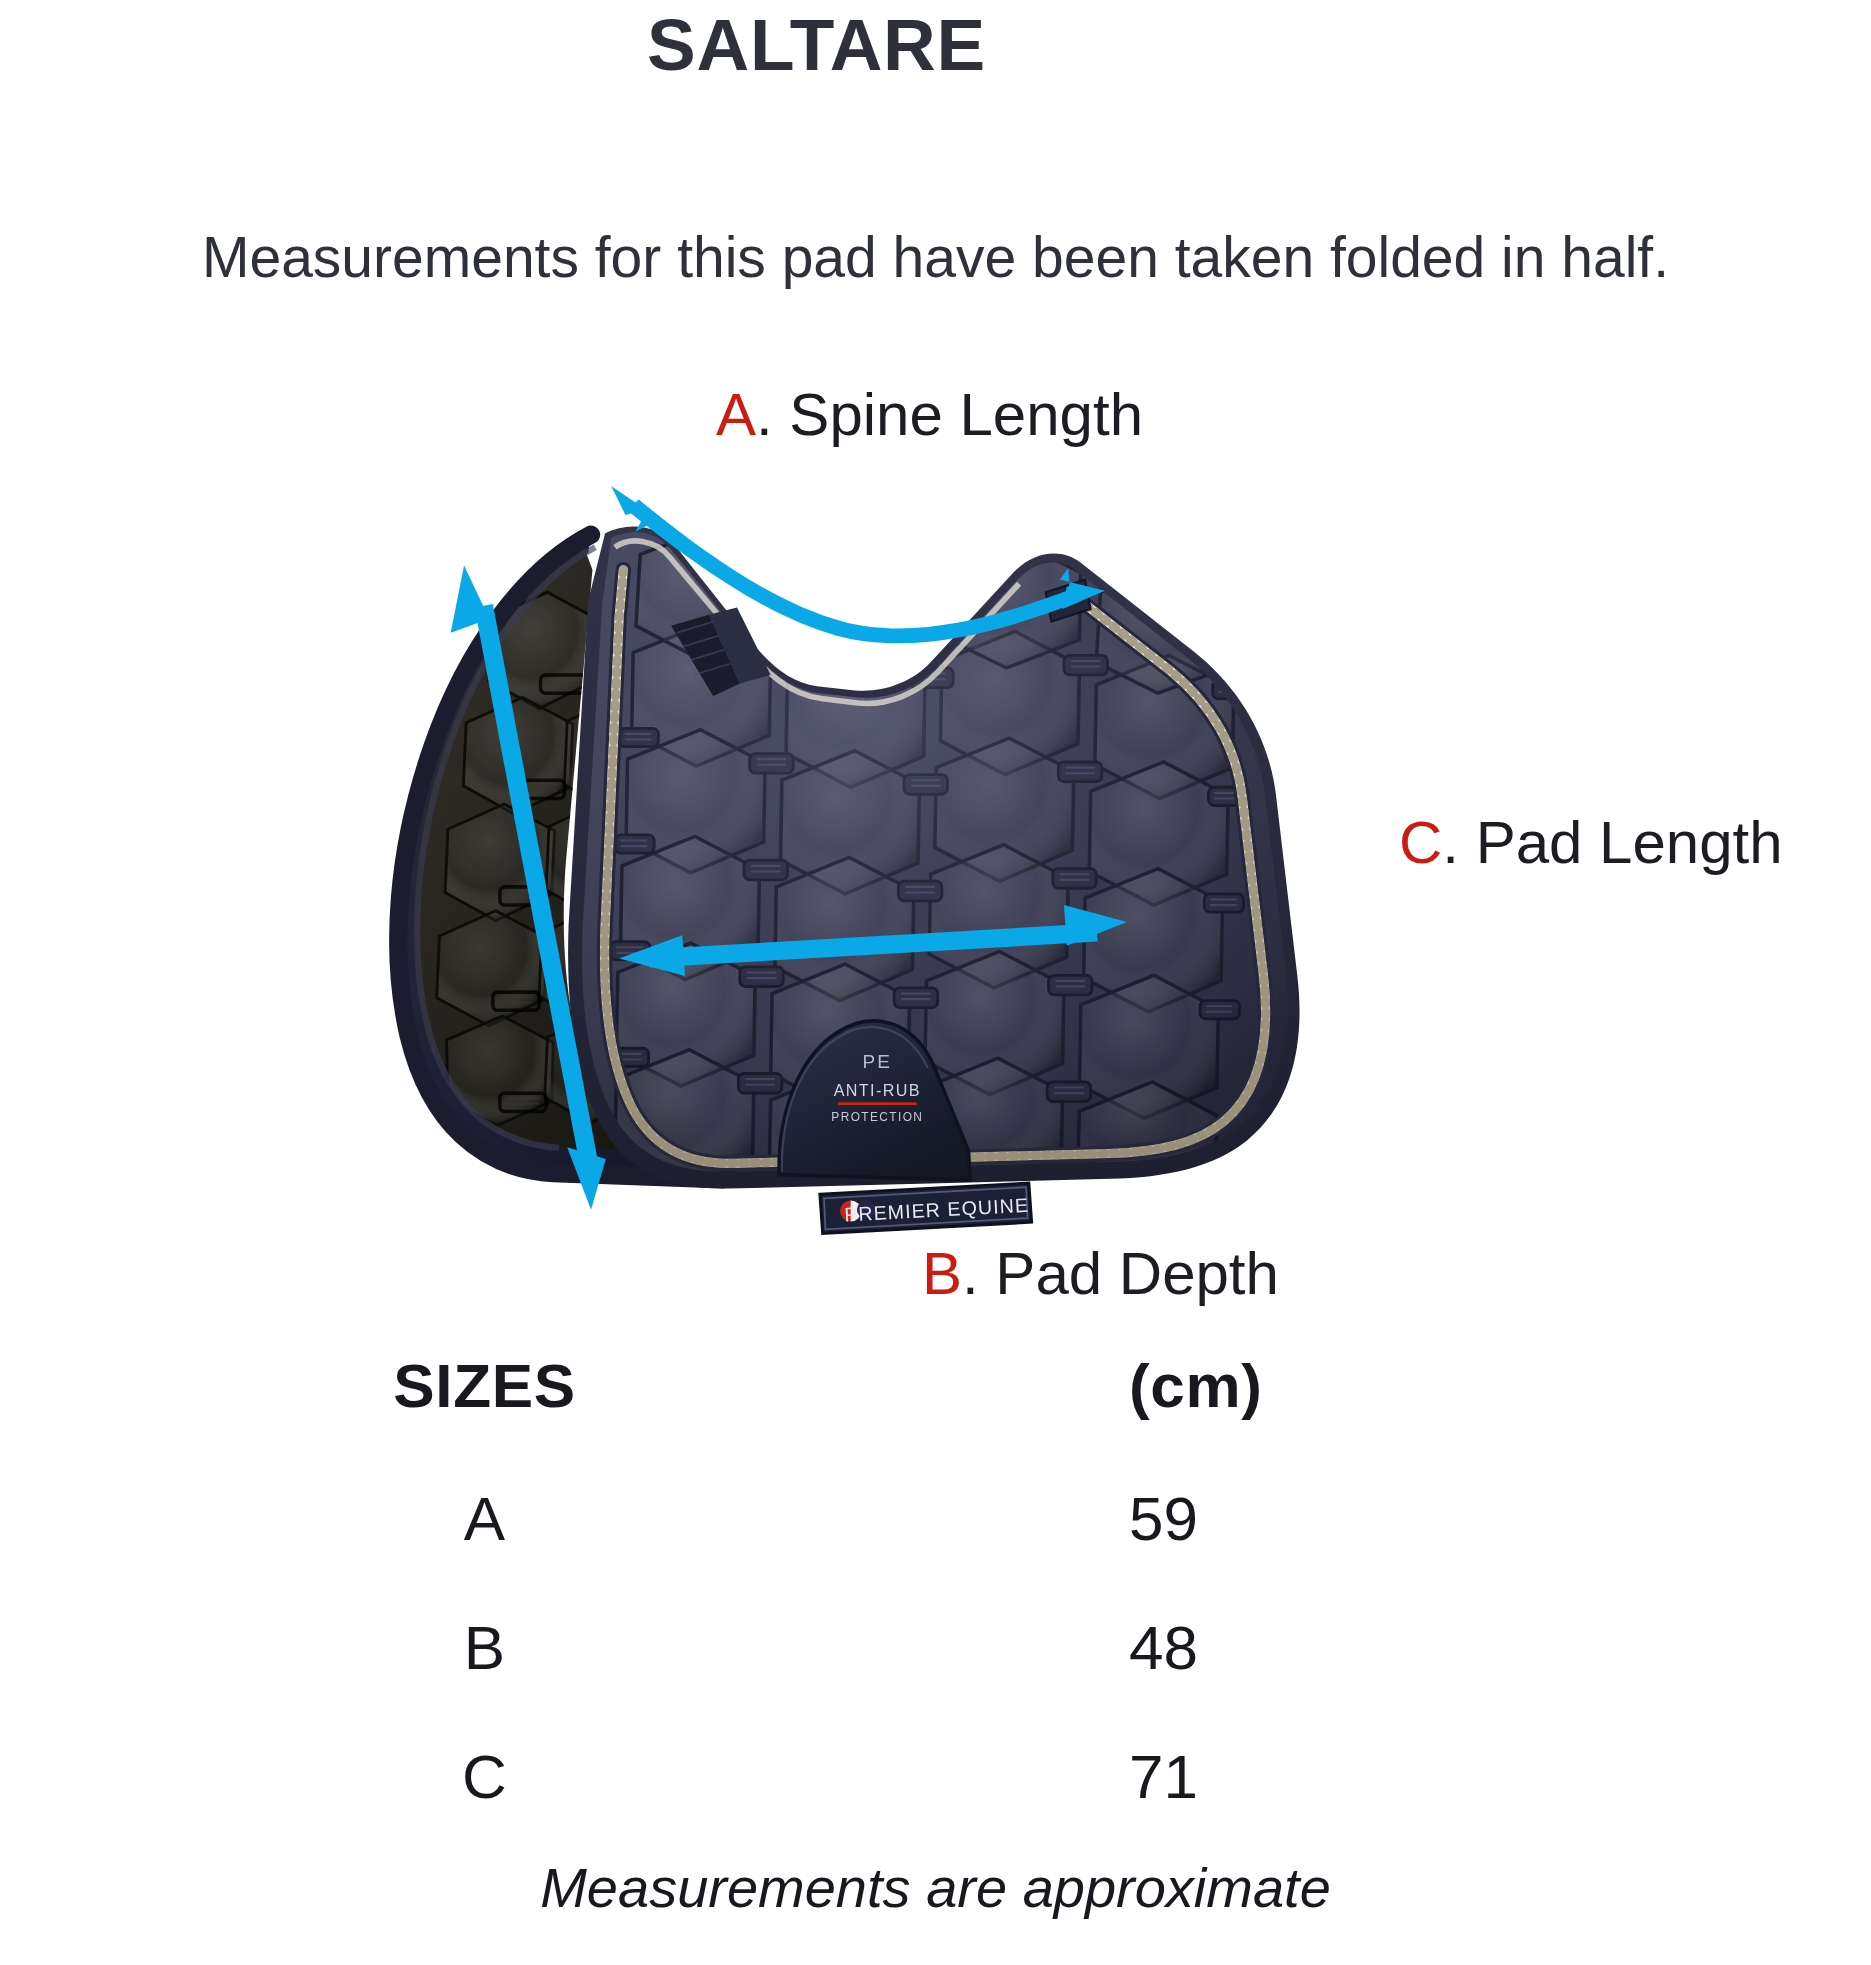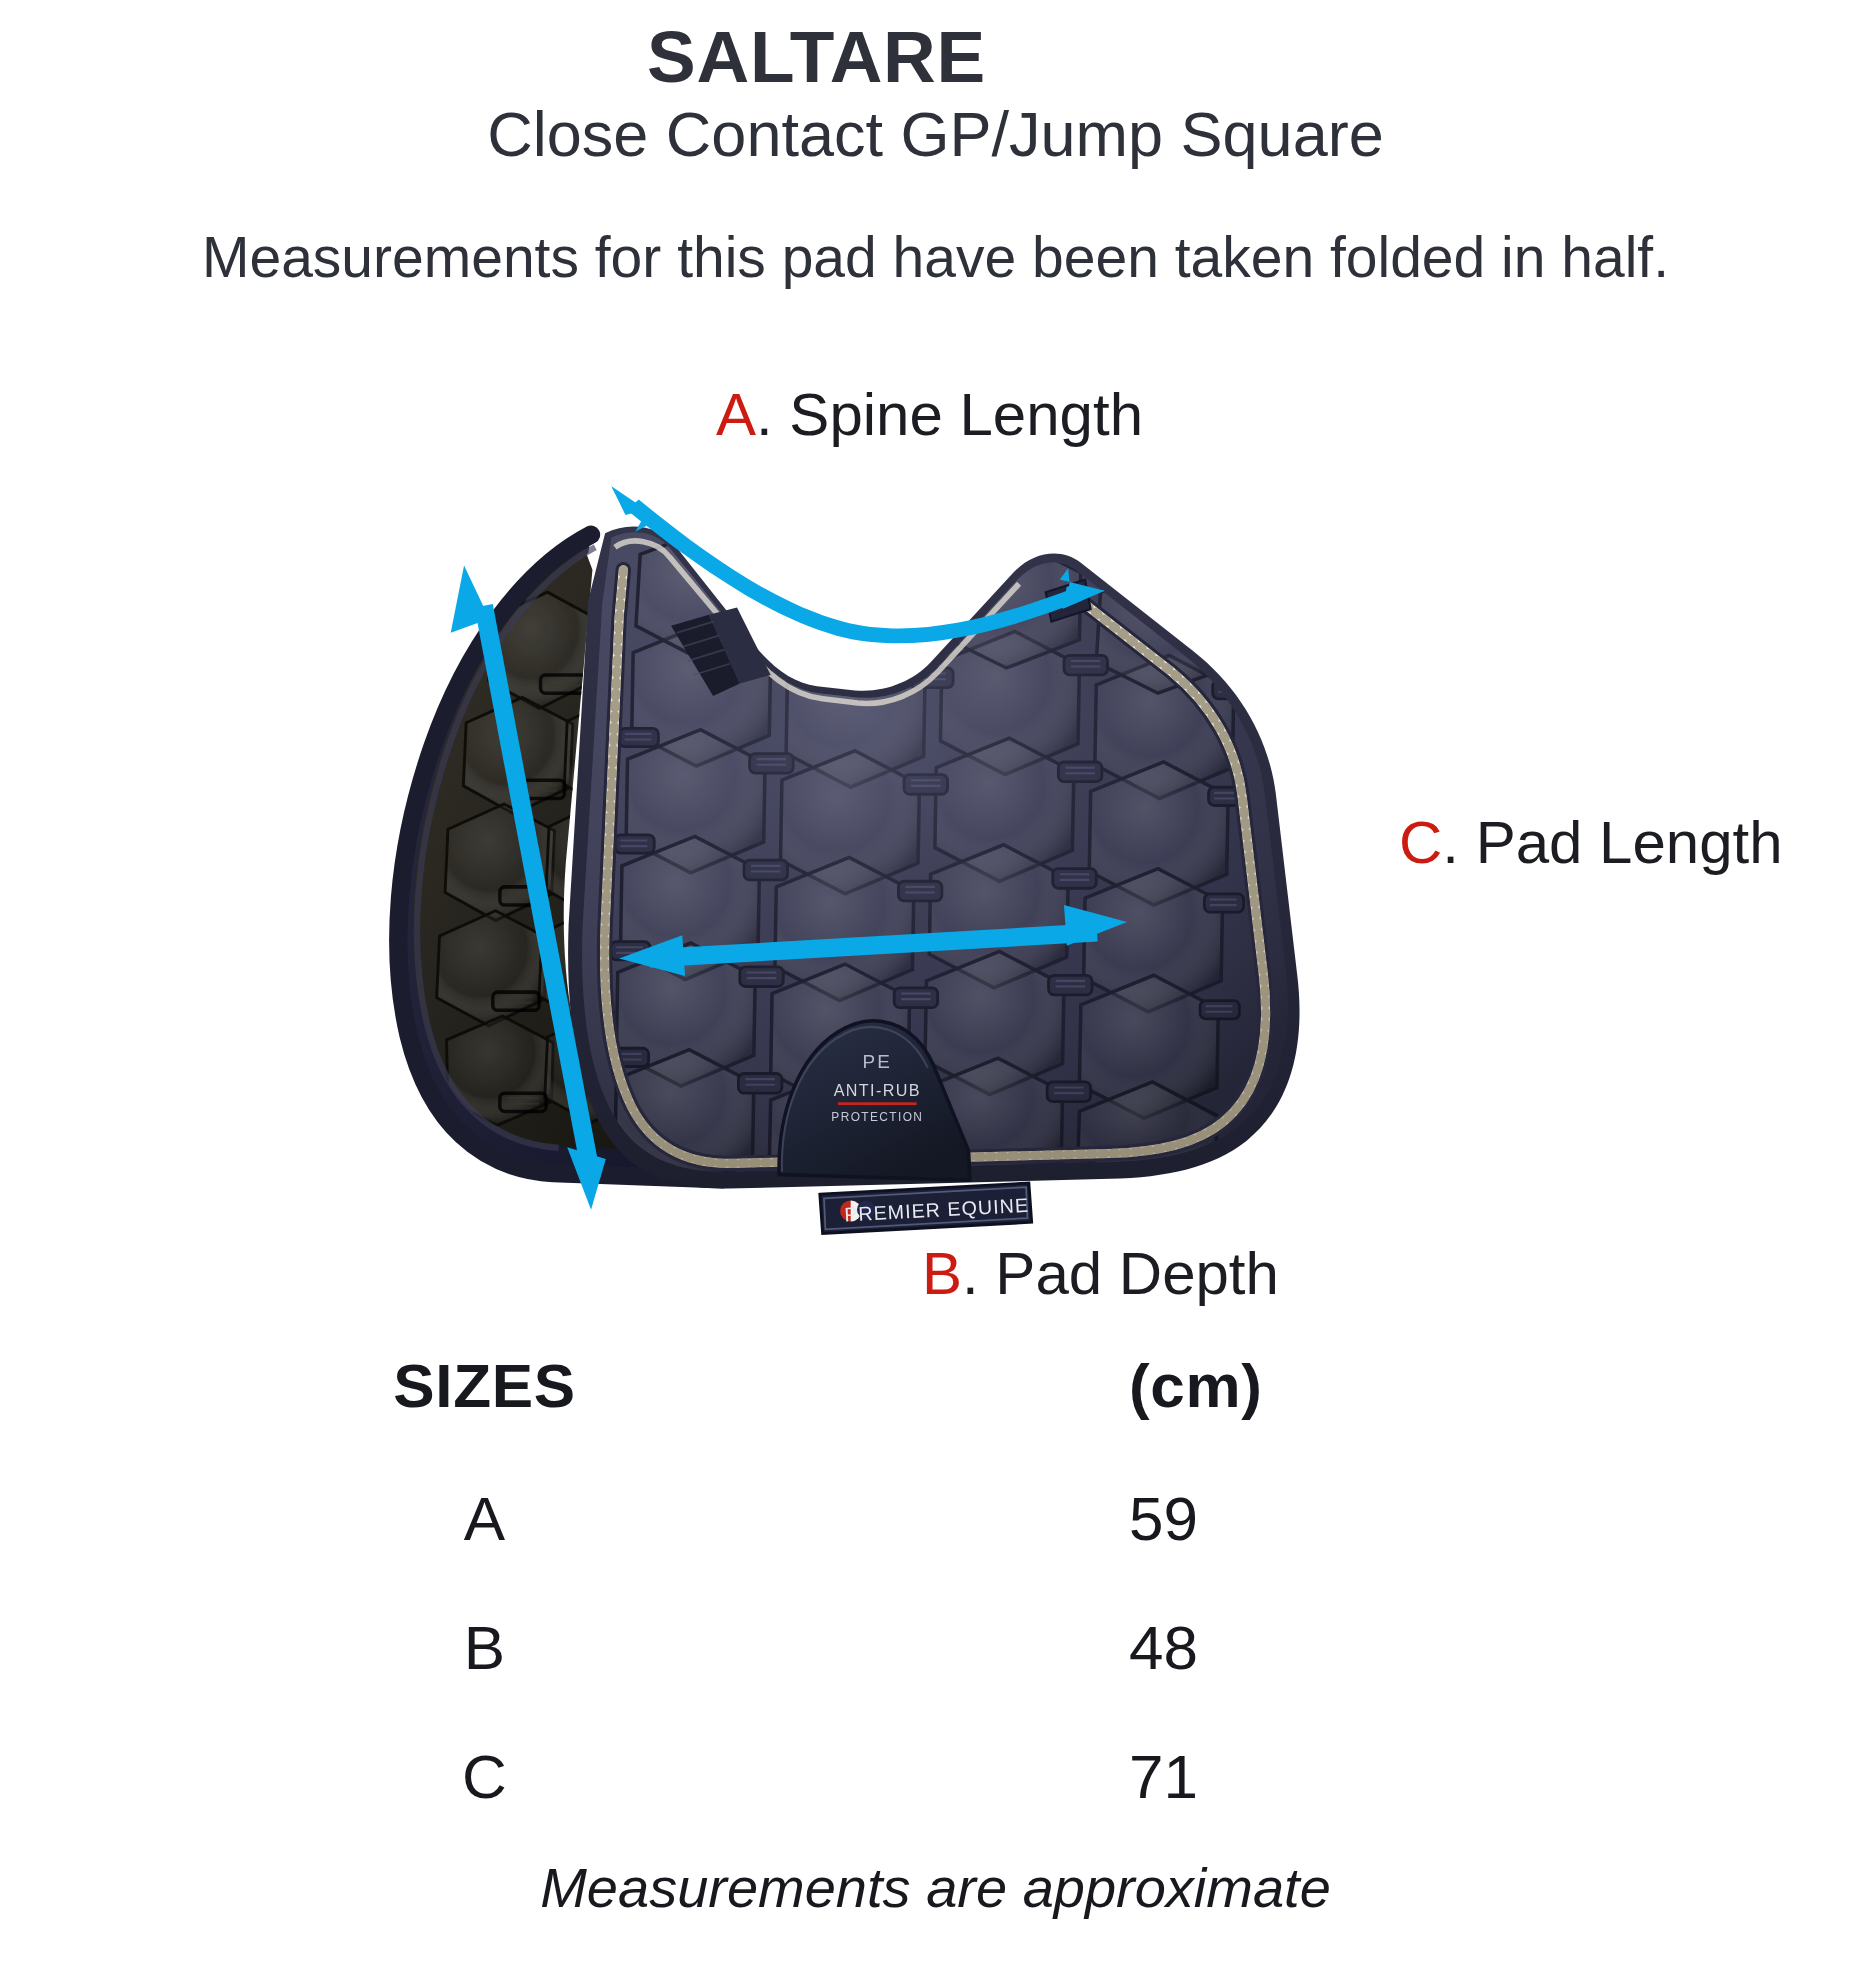--- a/index.html
+++ b/index.html
@@ -15,21 +15,21 @@
     position: relative;
     width: 1871px;
     height: 1965px;
     background: #ffffff;
     overflow: hidden;
   }
 
   
   .hdr-title {
     position: absolute;
-    top: 16px;
+    top: 4px;
     left: 0;
     width: 1633px;
     text-align: center;
     font-size: 73px;
     font-weight: 700;
     letter-spacing: 0.7px;
     color: #2e3139;
     line-height: 1.12;
   }
   .hdr-sub {
@@ -129,21 +129,20 @@
     line-height: 1;
     font-style: italic;
   }
 </style>
 </head>
 <body>
 
 <div id="page">
 
   <div class="hdr-title">SALTARE</div>
-  <div class="hdr-sub">Close Contact GP/Jump Square</div>
   <div class="hdr-note">Measurements for this pad have been taken folded in half.</div>
 
   <div class="callout" id="label-a"><span class="ltr">A</span><span>.</span><span> Spine Length</span></div>
 
   <div class="callout" id="label-c"><span class="ltr">C</span><span>.</span><span> Pad Length</span></div>
 
   <div class="callout" id="label-b"><span class="ltr">B</span><span>.</span><span> Pad Depth</span></div>
 
   <div id="stage">
     <svg viewBox="0 0 1800 1180" xmlns="http://www.w3.org/2000/svg">

